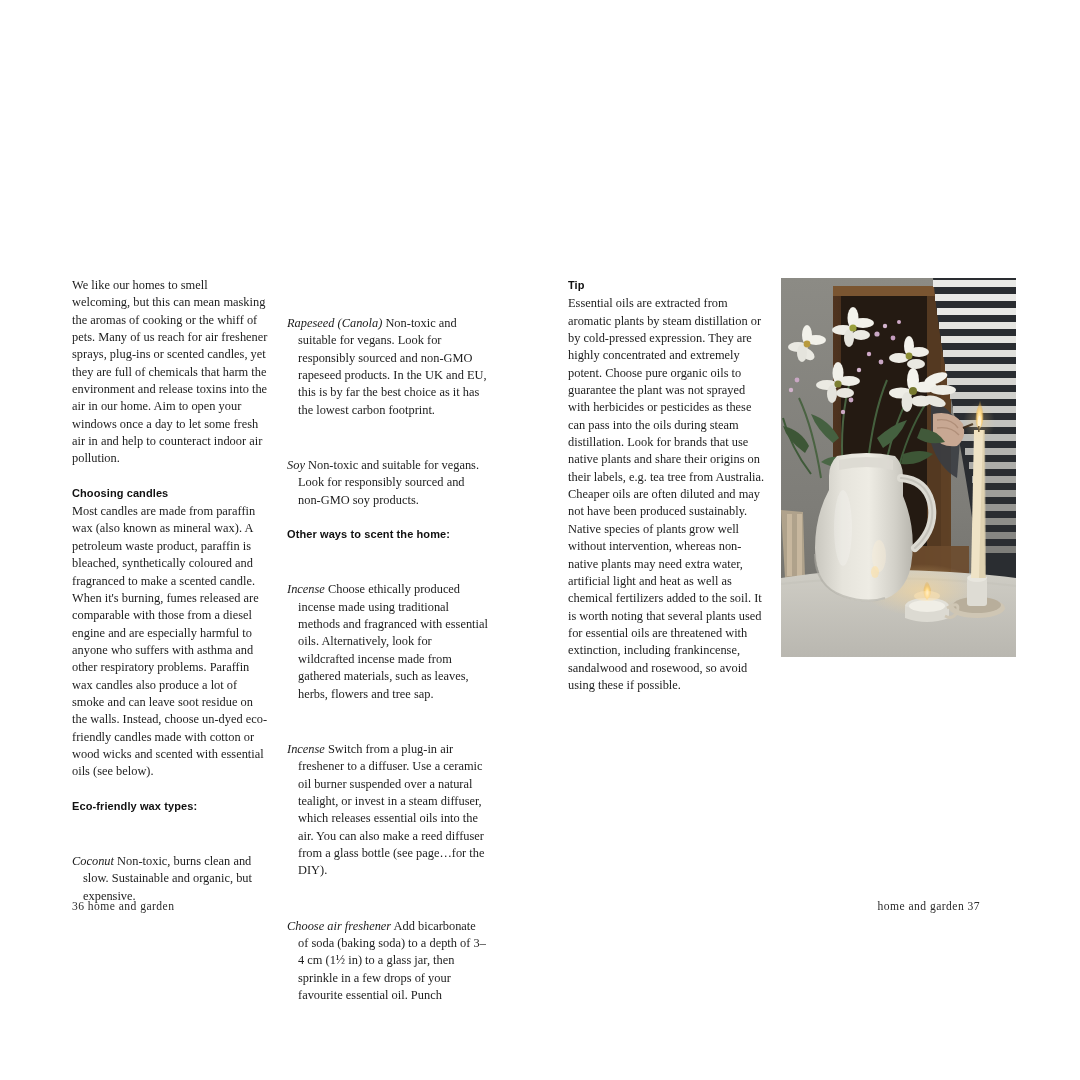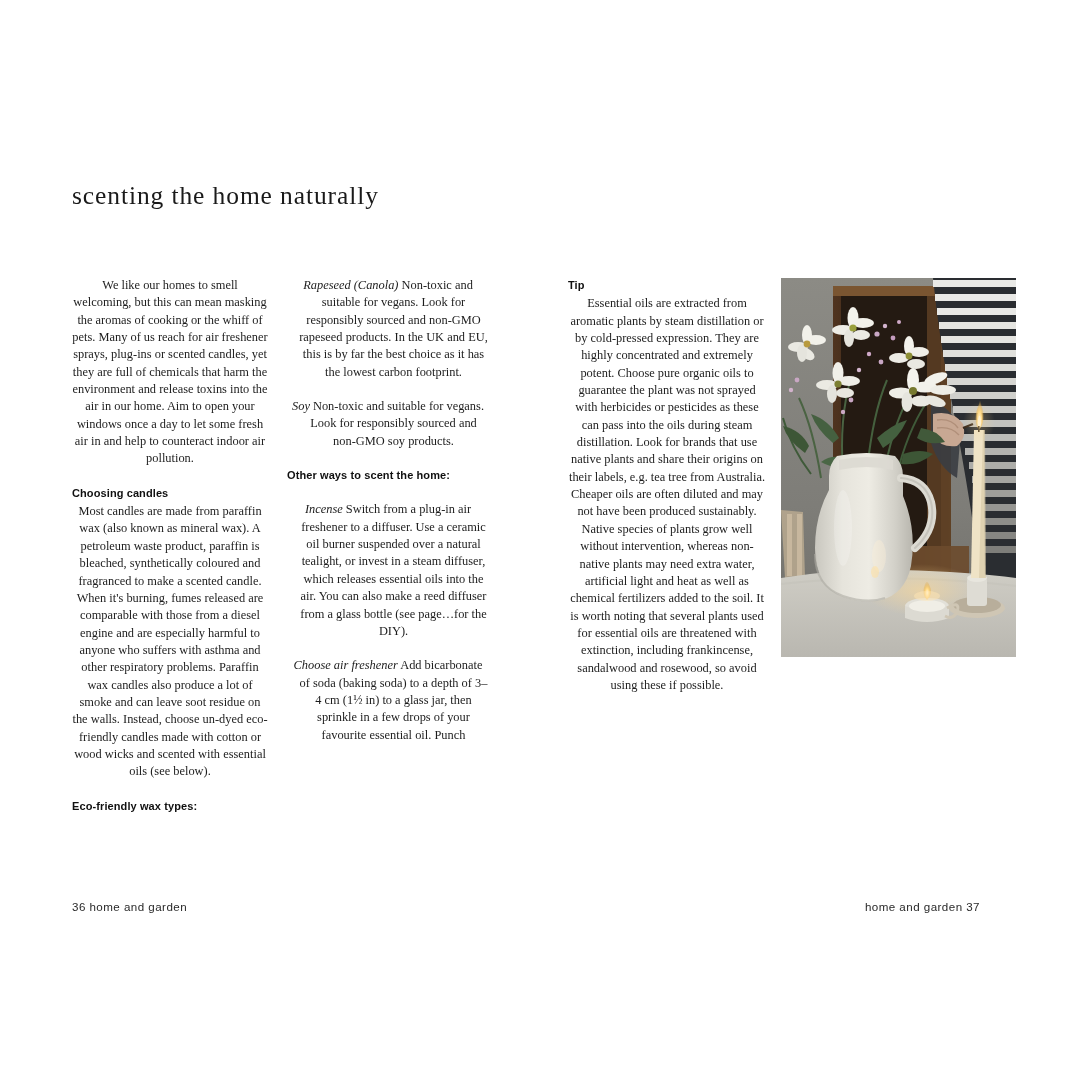--- a/index.html
+++ b/index.html
@@ -37,27 +37,28 @@
   }
   .col-1 { left: 72px;  width: 196px; }
   .col-2 { left: 287px; width: 202px; }
   .col-3 { left: 568px; width: 198px; }
 
   .body-p {
     font-family: "Liberation Serif", "DejaVu Serif", serif;
     font-size: 12.4px;
     line-height: 17.35px;
     margin: 0 0 17px 0;
-    text-align: center;
+    text-align: left;
     color: #1c1c1c;
     hyphens: none;
   }
   .body-p.hang {
     padding-left: 11px;
     text-indent: -11px;
+    margin-top: 38px;
   }
   .body-p.tight { margin-bottom: 0; }
 
   .subhead {
     font-family: "Liberation Sans", "DejaVu Sans", sans-serif;
     font-size: 11px;
     font-weight: 700;
     line-height: 17.35px;
     margin: 0 0 1px 0;
     color: #101010;
@@ -77,59 +78,60 @@
     width: 235px;
     height: 379px;
     overflow: hidden;
     background: #5d6163;
   }
   .photo svg { display: block; }
 
   
   .folio {
     position: absolute;
-    font-family: Liberation Sans, sans-serif;
+    font-family: Liberation Serif, serif;
     font-size: 11.6px;
     letter-spacing: 0.45px;
     color: #2a2a2a;
     white-space: nowrap;
     text-align: center;
   }
   .folio-left  { left: 72px;  top: 900px; }
   .folio-right { right: 100px; top: 900px; }
 </style>
 </head>
 <body>
 
 <div class="page">
 
-  <h1 class="page-title">scenting the home naturally</h1>
 
   <div class="col col-1">
 
     <p class="body-p">We like our homes to smell welcoming, but this can mean masking the aromas of cooking or the whiff of pets. Many of us reach for air freshener sprays, plug-ins or scented candles, yet they are full of chemicals that harm the environment and release toxins into the air in our home. Aim to open your windows once a day to let some fresh air in and help to counteract indoor air pollution.</p>
 
     <h2 class="subhead">Choosing candles</h2>
     <p class="body-p">Most candles are made from paraffin wax (also known as mineral wax). A petroleum waste product, paraffin is bleached, synthetically coloured and fragranced to make a scented candle. When it's burning, fumes released are comparable with those from a diesel engine and are especially harmful to anyone who suffers with asthma and other respiratory problems.  Paraffin wax candles also produce a lot of smoke and can leave soot residue on the walls. Instead, choose un-dyed eco-friendly candles made with cotton or wood wicks and scented with essential oils (see below).</p>
 
     <h2 class="subhead standalone">Eco-friendly wax types:</h2>
 
 
+    <p class="body-p hang"><span class="term">Coconut</span><span> Non-toxic, burns clean and slow. Sustainable and organic, but expensive.</span></p>
 
   </div>
 
   <div class="col col-2">
 
     <p class="body-p hang"><span class="term">Rapeseed (Canola)</span><span> Non-toxic and suitable for vegans. Look for responsibly sourced and non-GMO rapeseed products. In the UK and EU, this is by far the best choice as it has the lowest carbon footprint.</span></p>
 
     <p class="body-p hang"><span class="term">Soy</span><span> Non-toxic and suitable for vegans. Look for responsibly sourced and non-GMO soy products.</span></p>
 
 
     <h2 class="subhead standalone">Other ways to scent the home:</h2>
 
+    <p class="body-p hang"><span class="term">Incense</span><span> Choose ethically produced incense made using traditional methods and fragranced with essential oils. Alternatively, look for wildcrafted incense made from gathered materials, such as leaves, herbs, flowers and tree sap.</span></p>
 
     <p class="body-p hang"><span class="term">Incense</span><span> Switch from a plug-in air freshener to a diffuser. Use a ceramic oil burner suspended over a natural tealight, or invest in a steam diffuser, which releases essential oils into the air. You can also make a reed diffuser from a glass bottle (see page…for the DIY).</span></p>
 
     <p class="body-p hang tight"><span class="term">Choose air freshener</span><span> Add bicarbonate of soda (baking soda) to a depth of 3–4 cm (1½ in) to a glass jar, then sprinkle in a few drops of your favourite essential oil. Punch</span></p>
 
   </div>
 
   <div class="col col-3">
 
 

